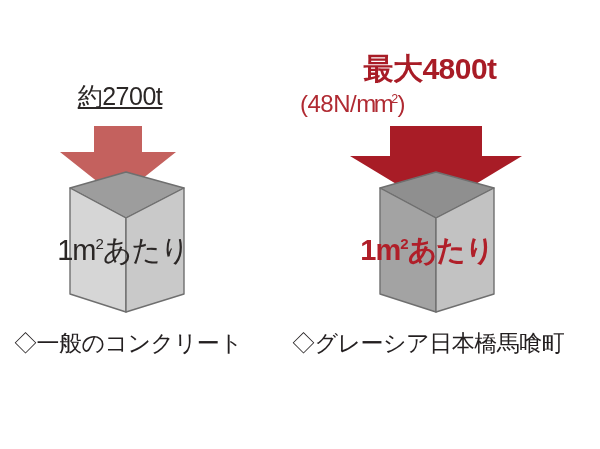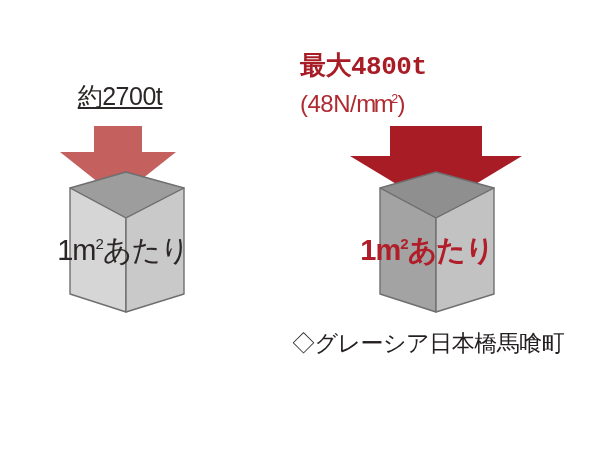--- a/index.html
+++ b/index.html
@@ -32,23 +32,23 @@
     font-size: 25px;
     line-height: 1;
     color: #2b2726;
     letter-spacing: -0.5px;
     white-space: nowrap;
     text-decoration: underline;
   }
 
   .hdr-right-1 {
     left: 300px; top: 54px; width: 260px;
-    text-align: left;
-    font-family: Liberation Mono, monospace;
-    font-size: 26px;
+    text-align: center;
+    font-family: Liberation Sans, sans-serif;
+    font-size: 30px;
     font-weight: bold;
     line-height: 1;
     color: #a81c26;
     letter-spacing: -0.5px;
     white-space: nowrap;
   }
   .hdr-right-2 {
     left: 300px; top: 92px; width: 260px;
     text-align: left;
     font-family: "Liberation Sans", sans-serif;
@@ -133,20 +133,23 @@
       <polygon points="2,18 58,48 58,142 2,124" fill="#d6d6d6" stroke="#6f6f6f" stroke-width="1.4" stroke-linejoin="round"></polygon>
 
       <polygon points="116,18 116,124 58,142 58,48" fill="#c9c9c9" stroke="#6f6f6f" stroke-width="1.4" stroke-linejoin="round"></polygon>
     </svg>
   </div>
 
   <div class="abs area-left">
     <span>1m</span><span class="sup2">2</span><span>あたり</span>
   </div>
 
+  <div class="abs cap cap-left">
+    <span>◇一般のコンクリート</span>
+  </div>
 
   <div class="abs hdr-right-1">
     <span>最大4800t</span>
   </div>
 
   <div class="abs hdr-right-2">
     <span>(48N/</span><span class="mm-unit">mm</span><span class="sup2">2</span><span>)</span>
   </div>
 
   <div class="abs arrow-wrap" style="left:348px; top:126px;">

